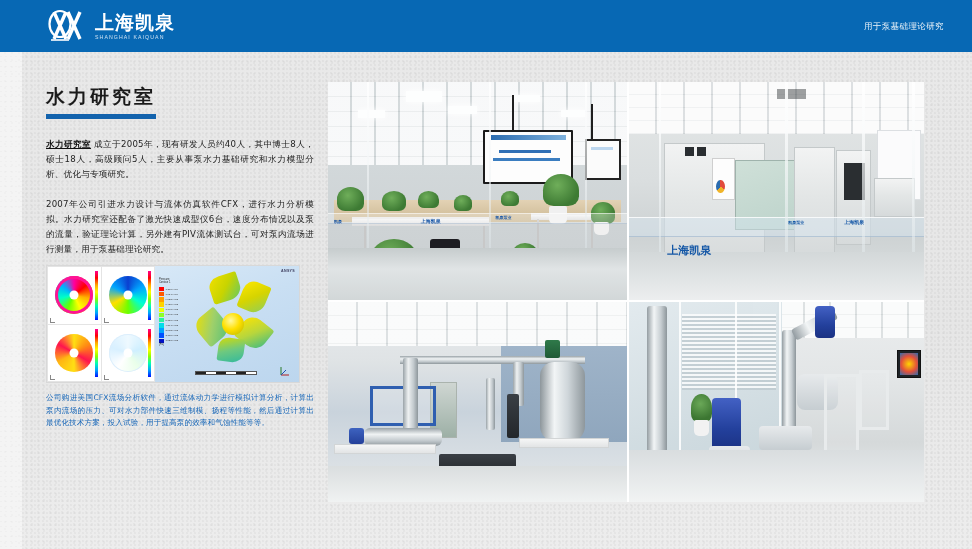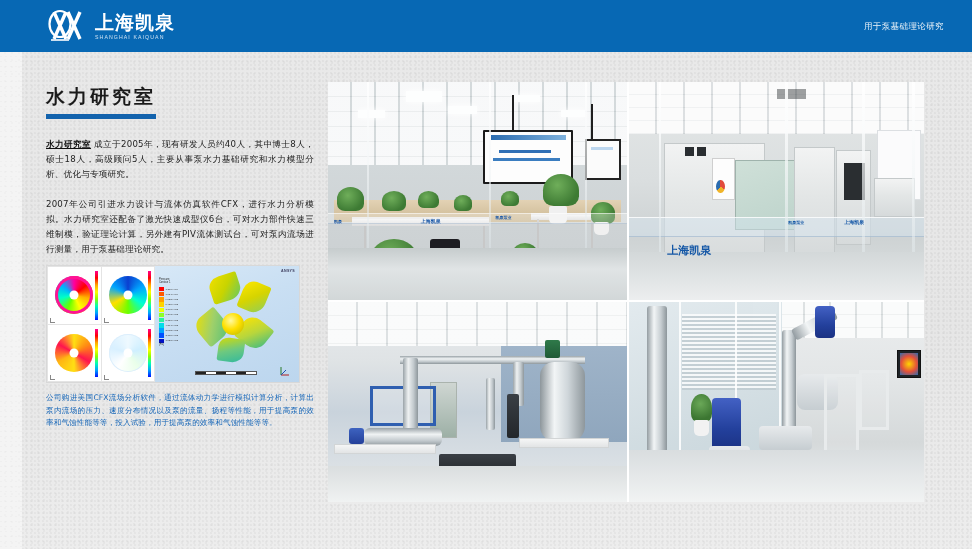--- a/index.html
+++ b/index.html
@@ -381,21 +381,21 @@
   <div class="left-col">
     <div class="page-title">水力研究室</div>
     <div class="title-rule"></div>
 
     <div class="para first">
       <span class="lead">水力研究室</span>
       <span>成立于2005年，现有研发人员约40人，其中博士8人，硕士18人，高级顾问5人，主要从事泵水力基础研究和水力模型分析、优化与专项研究。</span>
     </div>
 
     <div class="para">
-      <span>2007年公司引进水力设计与流体仿真软件CFX，进行水力分析模拟。水力研究室还配备了激光快速成型仪6台，可对水力部件快速三维制模，验证理论计算，另外建有PIV流体测试台，可对泵内流场进行测量，用于泵基础理论研究。</span>
+      <span>2007年公司引进水力设计与流体仿真软件CFX，进行水力分析模拟。水力研究室还配备了激光快速成型仪6台，速度分布情况以及泵的流量，验证理论计算，另外建有PIV流体测试台，可对泵内流场进行测量，用于泵基础理论研究。</span>
     </div>
   </div>
 
   <div class="cfd">
     <div class="cfd-left">
       <div class="cfd-cell">
         <div class="imp imp-a"></div>
           <div class="bar"></div>
           <div class="ticks"></div>
           <div class="corner"></div>
@@ -485,21 +485,21 @@
       <div class="axes">
         <svg width="12" height="12" viewBox="0 0 12 12">
           <line x1="2" y1="10" x2="2" y2="2" stroke="#2a7a2a" stroke-width="1"></line>
           <line x1="2" y1="10" x2="10" y2="10" stroke="#b02020" stroke-width="1"></line>
           <line x1="2" y1="10" x2="7" y2="5" stroke="#2050b0" stroke-width="1"></line>
         </svg>
       </div>
     </div>
   </div>
 
-  <div class="caption">公司购进美国CFX流场分析软件，通过流体动力学进行模拟计算分析，计算出泵内流场的压力、速度分布情况以及泵的流量、扬程等性能，用于提高泵的效率和气蚀性能等等，投入试验，用于提高泵的效率和气蚀性能等等。</div>
+  <div class="caption">公司购进美国CFX流场分析软件，通过流体动力学进行模拟计算分析，计算出泵内流场的压力、可对水力部件快速三维制模、扬程等性能，然后通过计算出最优化技术方案，投入试验，用于提高泵的效率和气蚀性能等等。</div>
 
   <div class="photos">
 
     <div class="photo p1">
       <div class="ceiling"></div>
       <div class="lightpanel" style="left:26%;top:4%;width:12%;height:5%;"></div>
       <div class="lightpanel" style="left:10%;top:13%;width:9%;height:3.5%;"></div>
       <div class="lightpanel" style="left:40%;top:11%;width:10%;height:3.5%;"></div>
       <div class="lightpanel" style="left:62%;top:6%;width:9%;height:3%;"></div>
       <div class="lightpanel" style="left:78%;top:13%;width:8%;height:3%;"></div>

